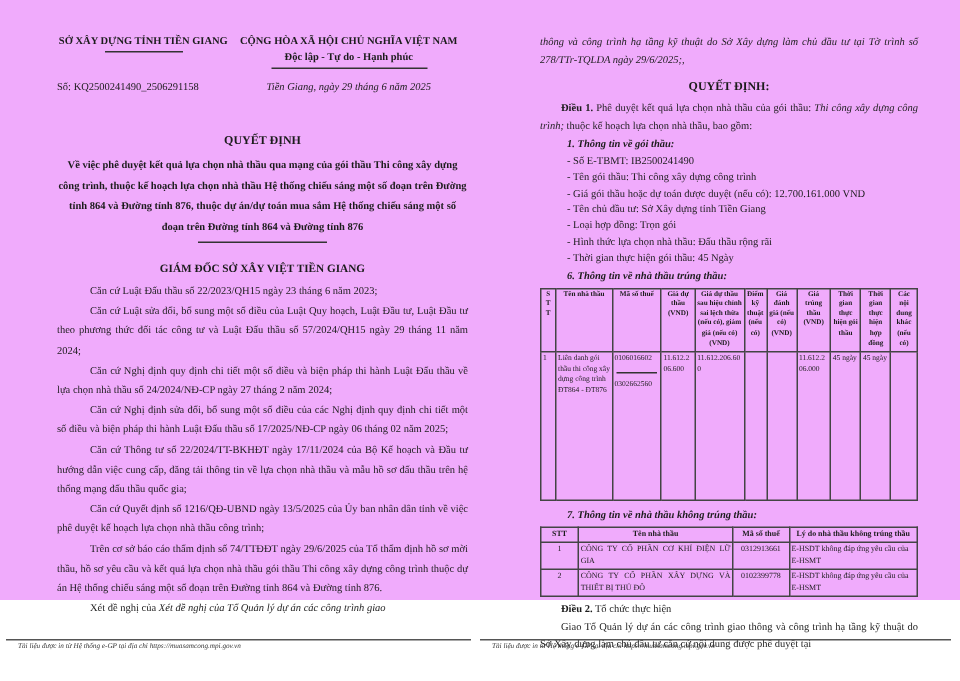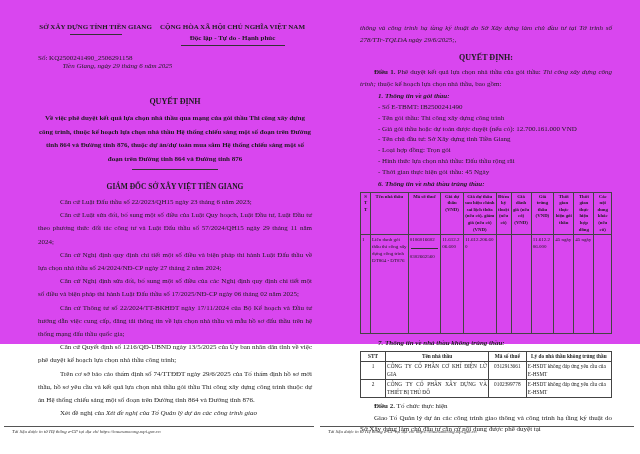--- a/index.html
+++ b/index.html
@@ -1,34 +1,34 @@
 <!DOCTYPE html>
 <html><head>
 <meta charset="utf-8">
 <style>
   html,body{margin:0;padding:0;}
   body{
     width:640px;height:454px;background:#ffffff;overflow:hidden;
     font-family:"Liberation Serif","DejaVu Serif",serif;color:#1c1c1c;
     display:flex;
   }
-  .page{position:relative;width:320px;height:344px;background:#d946ef;}
+  .page{position:relative;width:320px;height:400px;background:#f0abfc;}
   .p1-content{padding:22px 8px 0 38px;}
   .p2-content{padding:23px 28px 0 40px;}
 
   
   .hdr{display:flex;}
   .hdr-left{width:42%;text-align:center;font-weight:bold;font-size:7px;line-height:10px;}
   .hdr-right{width:58%;text-align:center;font-size:7px;line-height:10px;}
   .hdr-right .motto1{font-weight:bold;}
   .hdr-right .motto2{font-weight:bold;margin-top:1px;}
   .rule-s{border-top:1px solid #333;width:52px;margin:2px auto 0;}
   .rule-m{border-top:1px solid #333;width:104px;margin:2px auto 0;}
   .rule-c{border-top:1px solid #333;width:86px;margin:3px auto 0;}
-  .numrow{display:flex;margin-top:8px;font-size:7px;flex-direction:column;}
+  .numrow{display:flex;margin-top:8px;font-size:7px;}
   .numrow .num{width:42%;text-align:left;}
   .numrow .date{width:58%;text-align:center;font-style:italic;}
 
   .doc-title{text-align:center;font-weight:bold;font-size:8px;margin-top:27px;}
   .subject{font-weight:bold;font-size:7px;line-height:13.5px;text-align:center;margin-top:6px;}
   .issuer{text-align:center;font-weight:bold;font-size:7.5px;margin-top:12px;}
 
   .recital{font-size:7px;line-height:13.2px;text-align:justify;text-indent:22px;margin:0;}
   .b{font-weight:bold;}
   .i{font-style:italic;}

